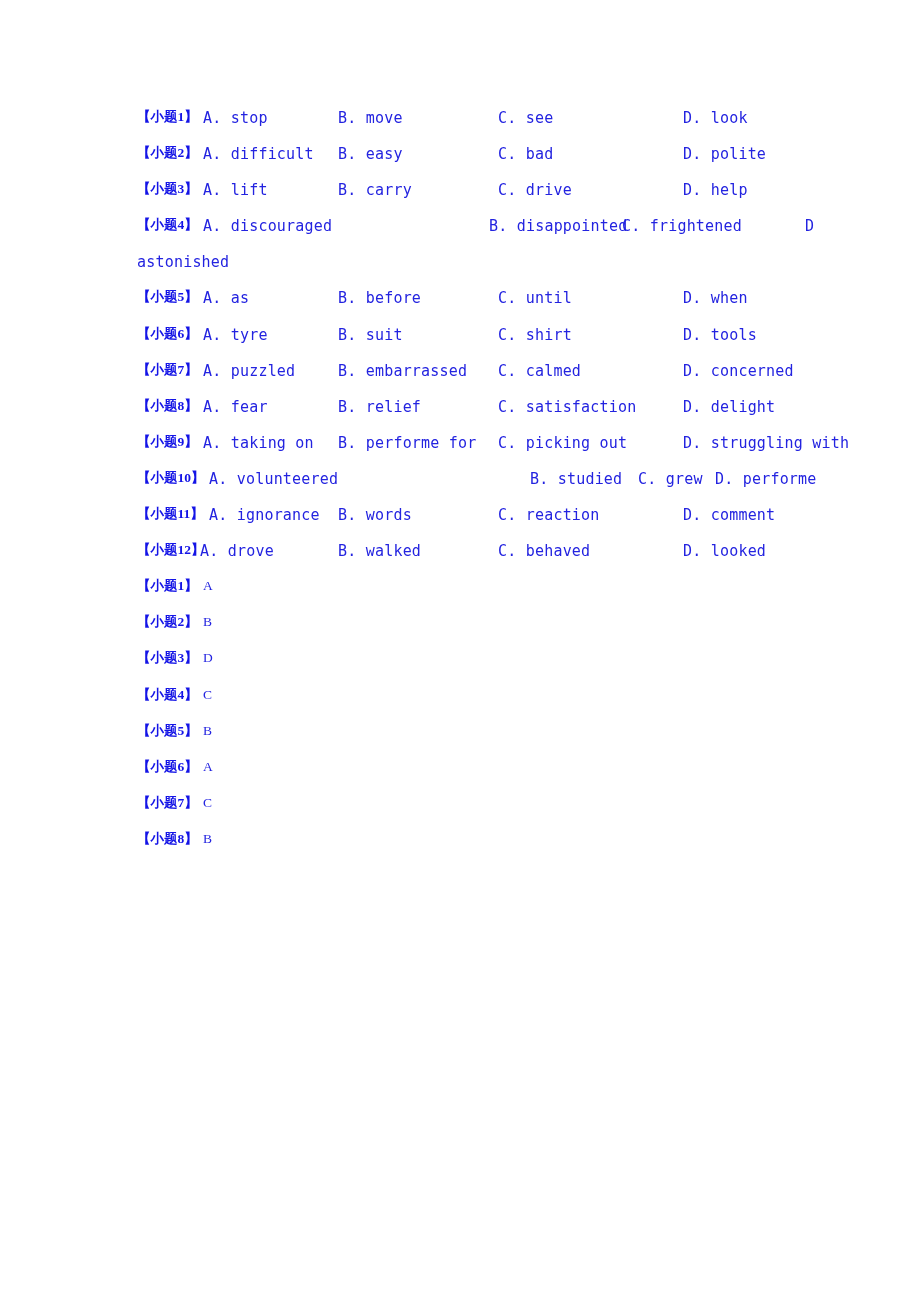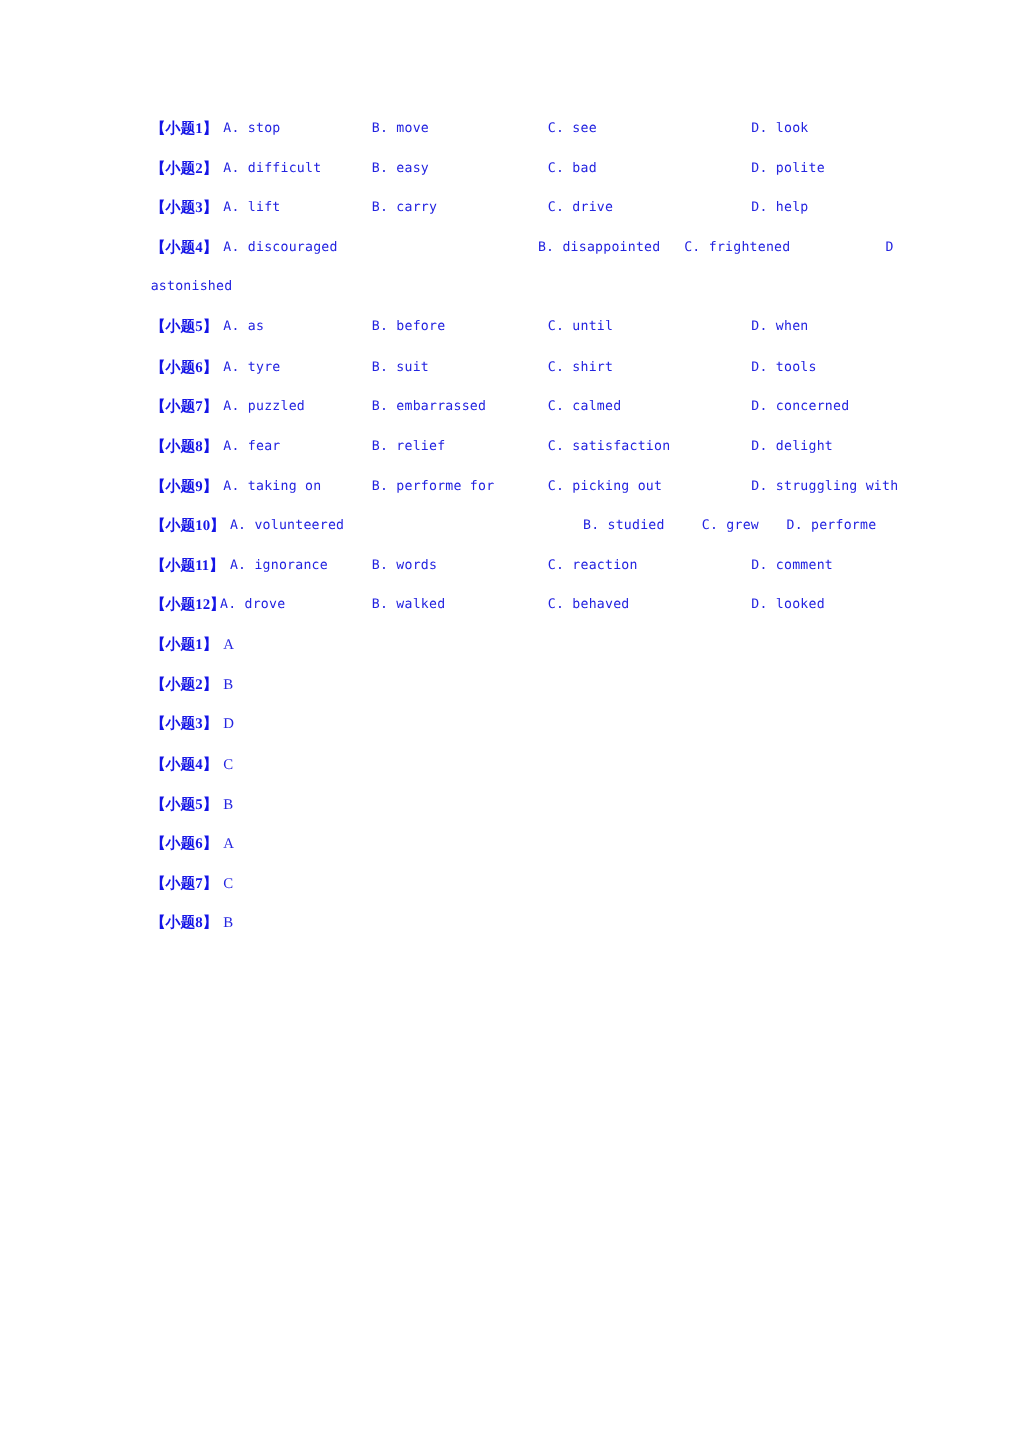--- a/index.html
+++ b/index.html
@@ -49,21 +49,21 @@
   }
   .qlabel .num {
     font-family: "Liberation Serif", serif;
     font-weight: bold;
     font-size: 13.5px;
   }
   .opt {
     position: absolute;
     top: 1px;
     font-family: "DejaVu Sans Mono", "Liberation Mono", monospace;
-    font-size: 12px;
+    font-size: 15px;
     color: #2323e0;
     letter-spacing: 0.2px;
   }
   .wrapline {
     position: relative;
     height: 36.1px;
     white-space: nowrap;
   }
   .wrapline .opt { left: 0; }
 

